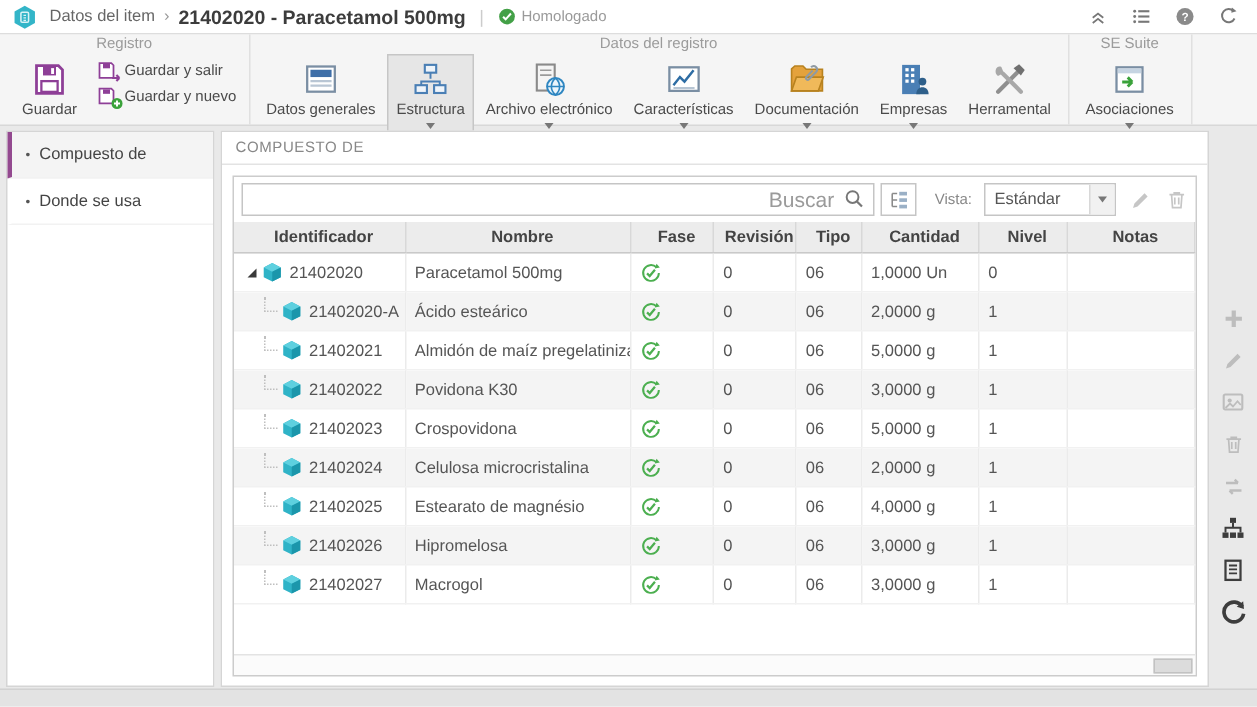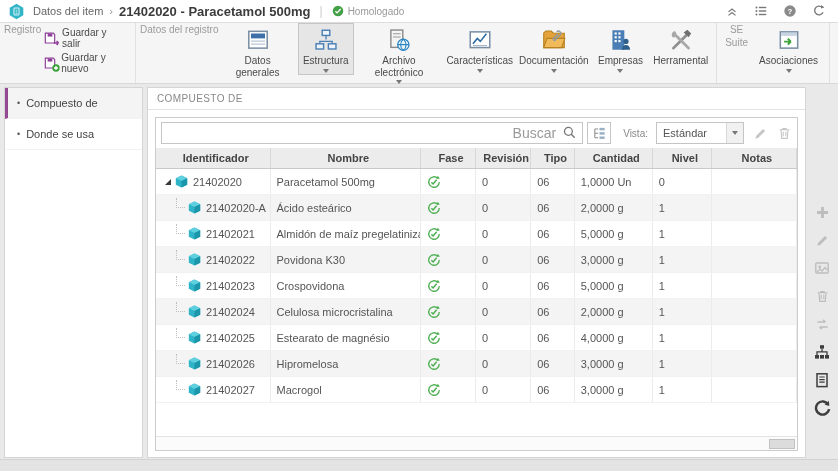--- a/index.html
+++ b/index.html
@@ -15,21 +15,21 @@
   .crumb-sep{color:#999;margin:0 6px;font-size:11px;}
   .title{font-size:13px;font-weight:bold;color:#3c3c3c;}
   .pipe{color:#ccc;margin:0 9px;font-size:12px;}
   .status{display:flex;align-items:center;gap:4px;font-size:10px;color:#9a9a9a;}
   .top-icons{margin-left:auto;display:flex;align-items:center;gap:15px;padding-right:4px;}
   .top-icons .tib{cursor:pointer;}
 
   
   .ribbon{position:absolute;top:23px;left:0;right:0;height:60px;background:#f5f5f5;
           border-bottom:1px solid #d8d8d8;display:flex;}
-  .rgroup{display:flex;flex-direction:row;border-right:1px solid #e0e0e0;padding:0 4px;}
+  .rgroup{display:flex;flex-direction:column;border-right:1px solid #e0e0e0;padding:0 4px;}
   .rgroup-label{font-size:10px;color:#9b9b9b;text-align:center;height:13px;line-height:13px;}
   .rgroup-body{display:flex;align-items:flex-start;flex:1;}
   .rbtn{display:flex;flex-direction:column;align-items:center;justify-content:flex-start;
         padding:3px 5px 1px 5px;margin:0 1px;border:1px solid transparent;cursor:pointer;min-width:44px;}
   .rbtn .lbl{font-size:10px;color:#4a4a4a;text-align:center;line-height:1.15;margin-top:2px;}
   .rbtn.sel{background:#e6e6e6;border:1px solid #c6c6c6;}
   .caret{width:0;height:0;border-left:3px solid transparent;border-right:3px solid transparent;
          border-top:4px solid #777;margin-top:2px;}
   .caret.hidden{visibility:hidden;}
   .save-col{display:flex;flex-direction:column;justify-content:center;gap:3px;padding:4px 4px 0 2px;}
@@ -159,20 +159,31 @@
           </svg>
       </span>
     </span>
   </div>
 
   <div class="ribbon">
 
     <div class="rgroup">
       <div class="rgroup-label">Registro</div>
       <div class="rgroup-body">
+        <div class="rbtn">
+          <span>
+            <svg width="26" height="26" viewBox="0 0 24 24">
+                <path d="M4 3.5h13.5l2.5 2.5v14.5H4z" fill="#fff" stroke="#8e3f97" stroke-width="1.7"></path>
+                <rect x="8" y="4.3" width="8" height="5.2" fill="#8e3f97"></rect>
+                <rect x="13" y="5" width="1.8" height="3.6" fill="#fff"></rect>
+                <rect x="7" y="13" width="10" height="6.6" fill="none" stroke="#8e3f97" stroke-width="1.4"></rect>
+              </svg>
+          </span>
+          <span class="lbl">Guardar</span>
+        </div>
         <div class="save-col">
           <div class="save-small">
             <span class="mini-ico">
               <svg width="14" height="14" viewBox="0 0 24 24">
                   <path d="M4 3.5h13.5l2.5 2.5v14.5H4z" fill="#fff" stroke="#8e3f97" stroke-width="2"></path>
                   <rect x="8" y="4.5" width="8" height="5" fill="#8e3f97"></rect>
                 </svg>
               <span class="mini-badge">
                   <svg width="8" height="8" viewBox="0 0 10 10">
                     <path d="M1 5h6M7 5L4.5 2.5M7 5L4.5 7.5" stroke="#8e3f97" stroke-width="1.8" fill="none"></path>

